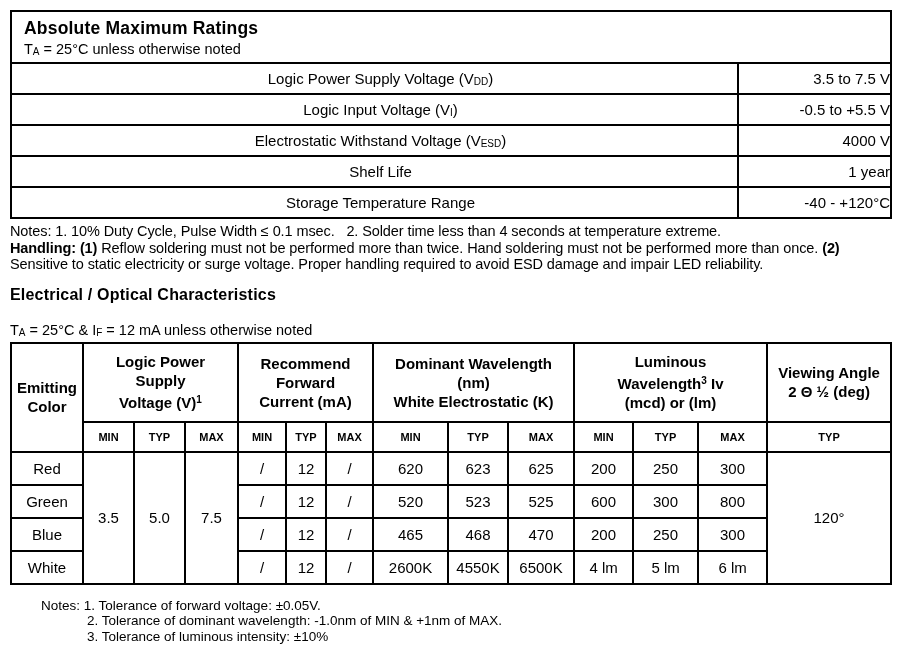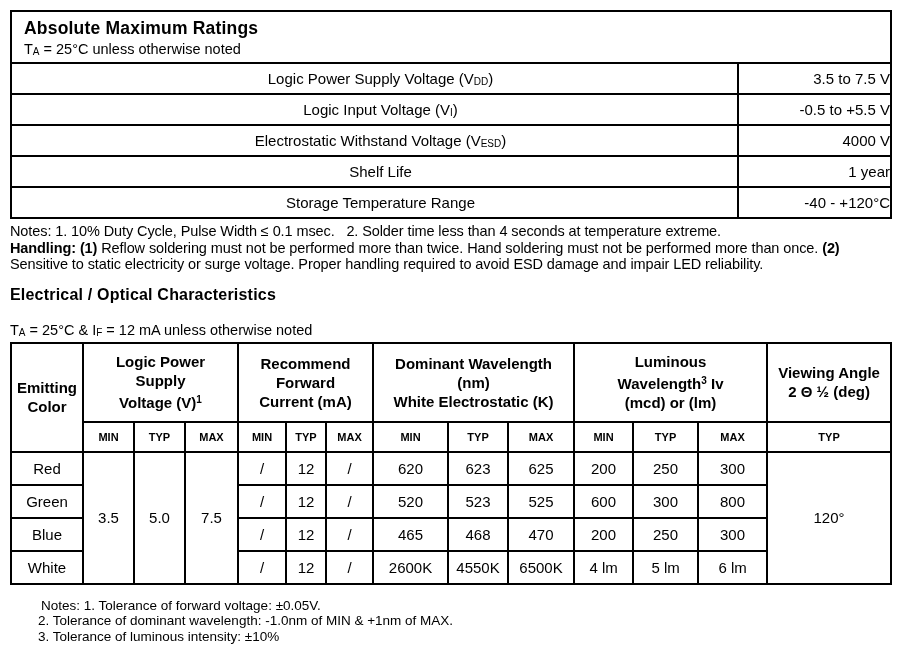--- a/index.html
+++ b/index.html
@@ -34,21 +34,21 @@
 
   
   .t2 td { text-align:center; font-size:15px; }
   .t2 .ghdr { font-weight:bold; font-size:15px; line-height:19px; vertical-align:middle; height:73px; padding:2px 1px; }
   .t2 .shdr { font-weight:bold; font-size:11px; height:26px; }
   .t2 .dcell { height:29px;border-radius:11px; }
 
   
   .notes2 { font-size:13.5px; line-height:15.4px; margin-top:13px; }
   .notes2 .n-first { margin-left:31px; }
-  .notes2 .n-rest { margin-left:28px; }
+  .notes2 .n-rest { margin-left:77px; }
 </style>
 </head>
 <body>
 
 <div class="page">
 
   <table class="t1">
     <colgroup>
         <col style="width:727px">
         <col style="width:153px">

